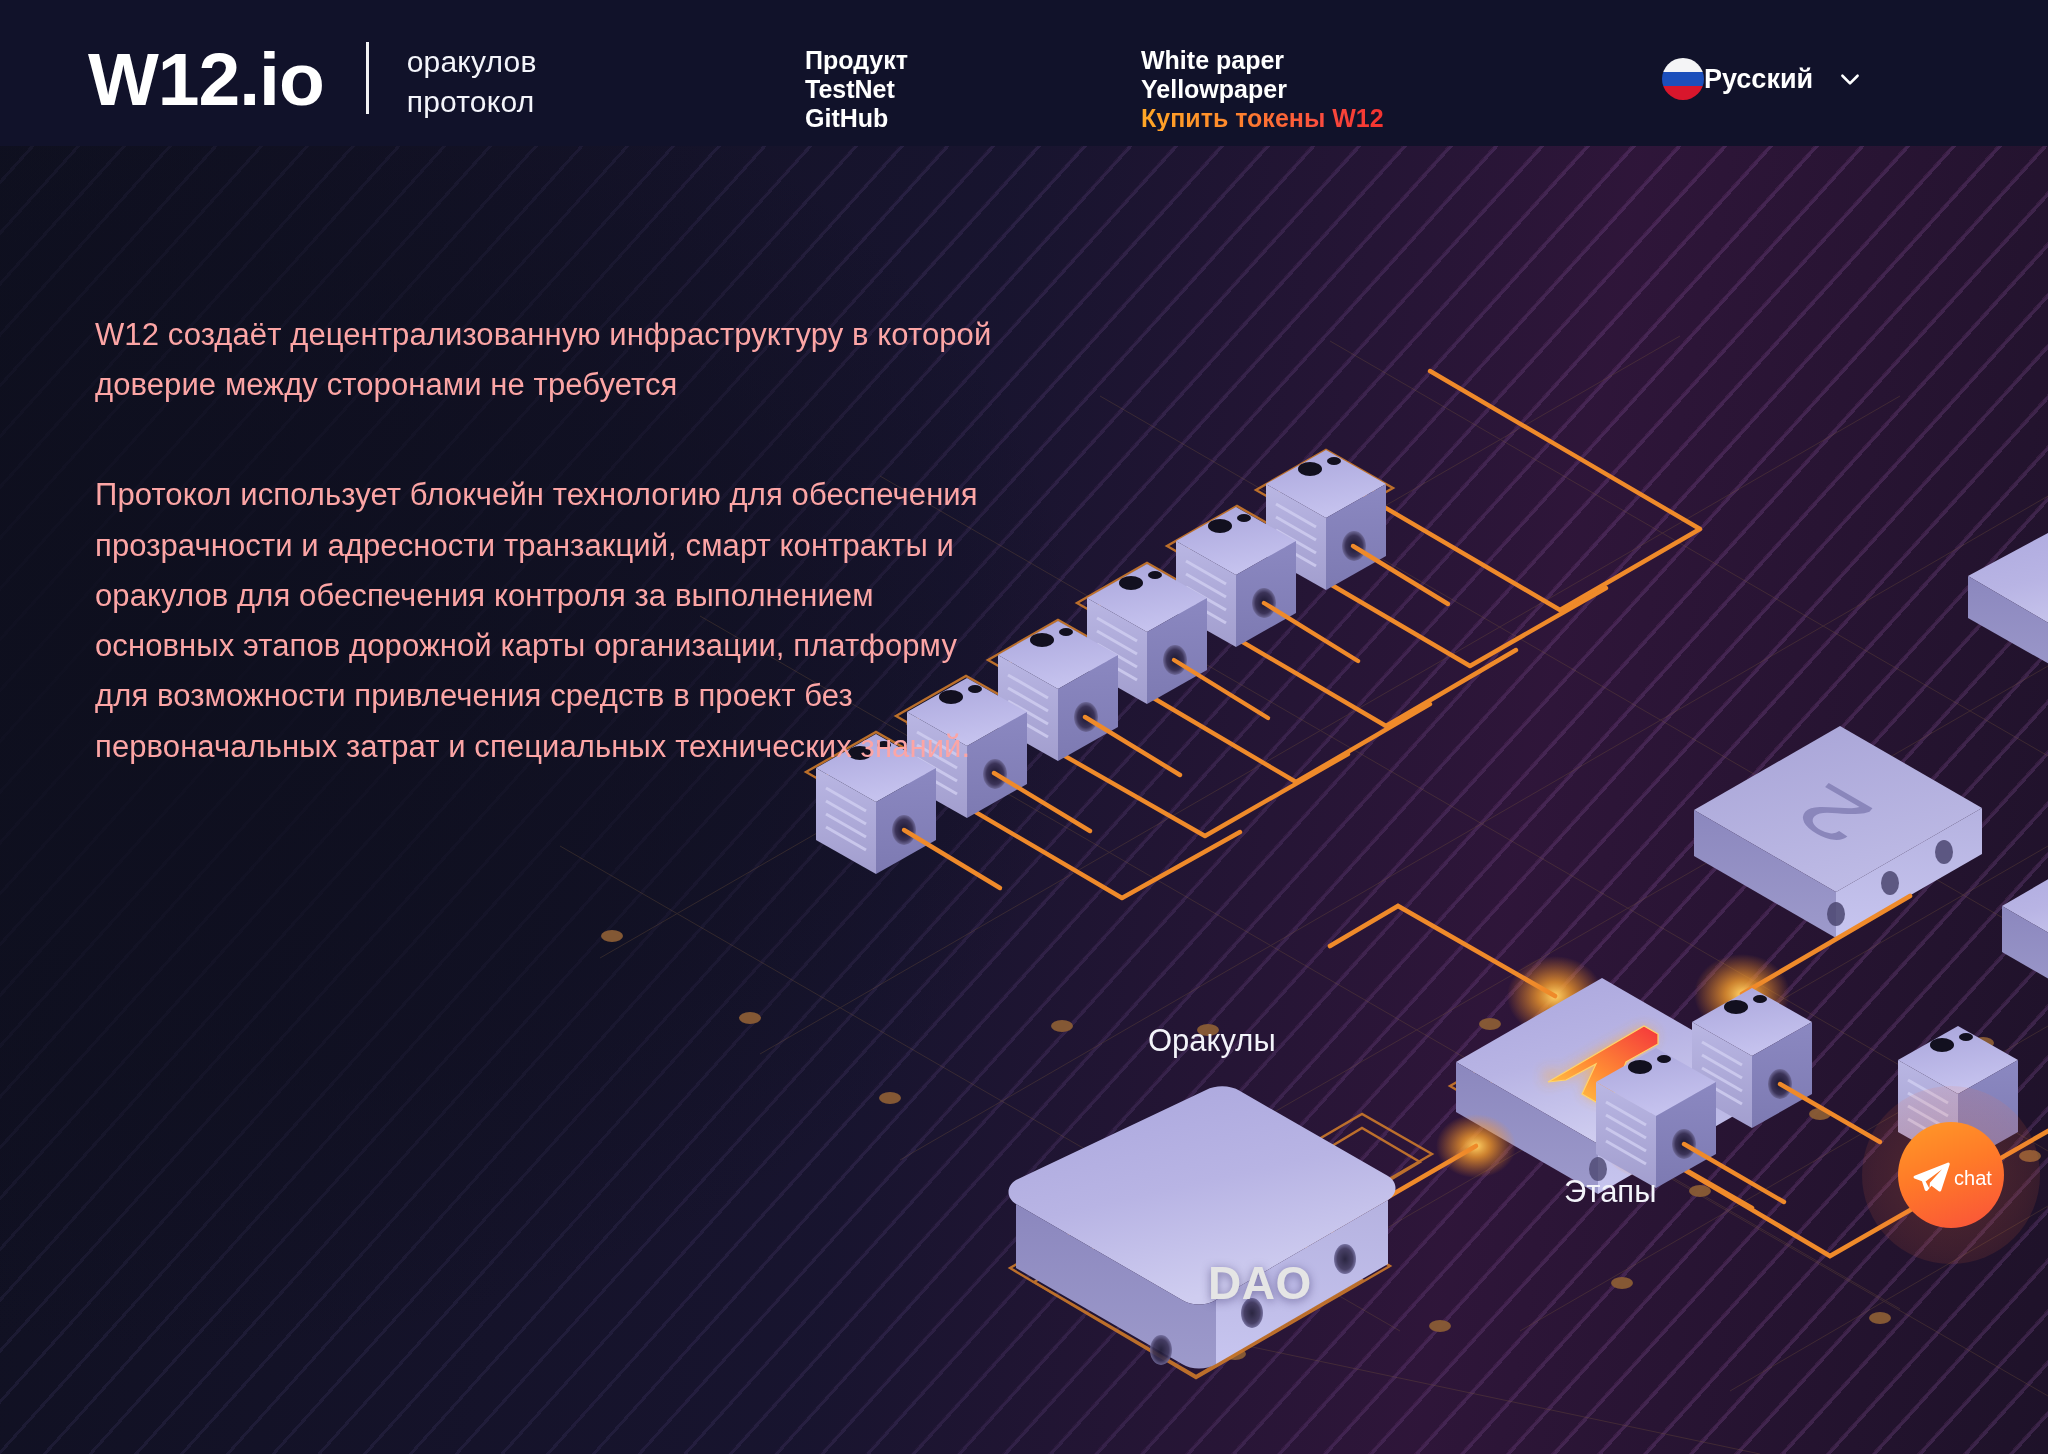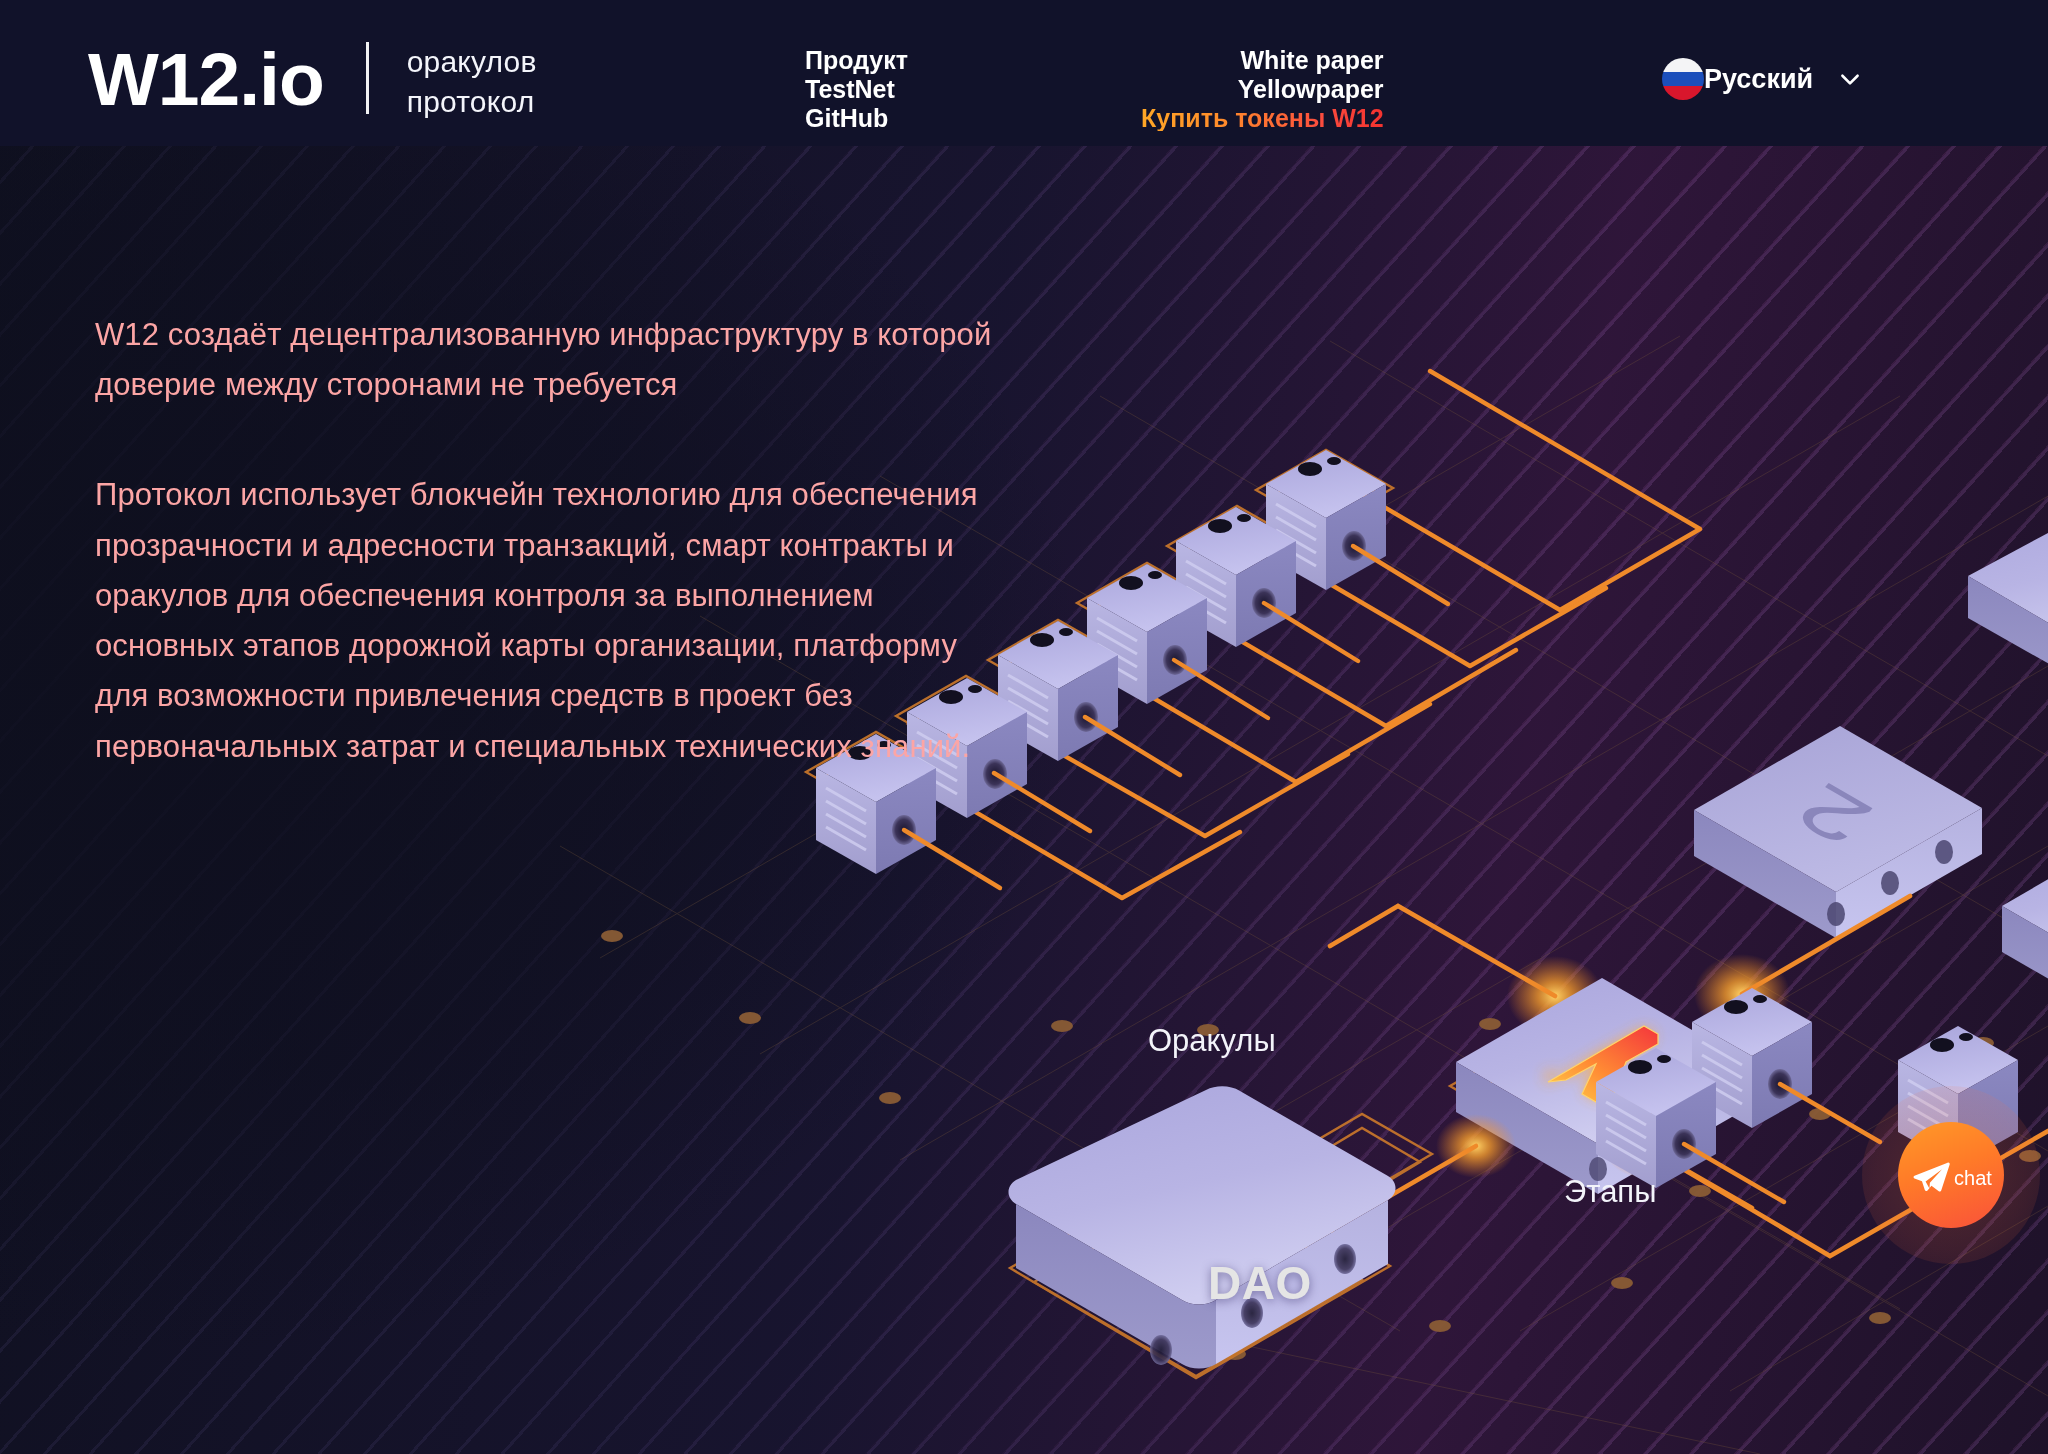--- a/index.html
+++ b/index.html
@@ -99,21 +99,21 @@
   }
 
   .nav-col {
     position: absolute;
     top: 48px;
     display: flex;
     flex-direction: column;
     gap: 4px;
   }
   .nav-col.c1 { left: 805px; }
-  .nav-col.c2 { left: 1141px; text-align: right; }
+  .nav-col.c2 { left: 1141px; }
   .nav-item {
     font-size: 25px;
     font-weight: bold;
     color: #ffffff;
     text-decoration: none;
     white-space: nowrap;
     line-height: 1;
   }
   .nav-item.accent {
     background: linear-gradient(90deg, #ffa726 0%, #ff8a2b 35%, #fb4b3e 75%, #f4322f 100%);

